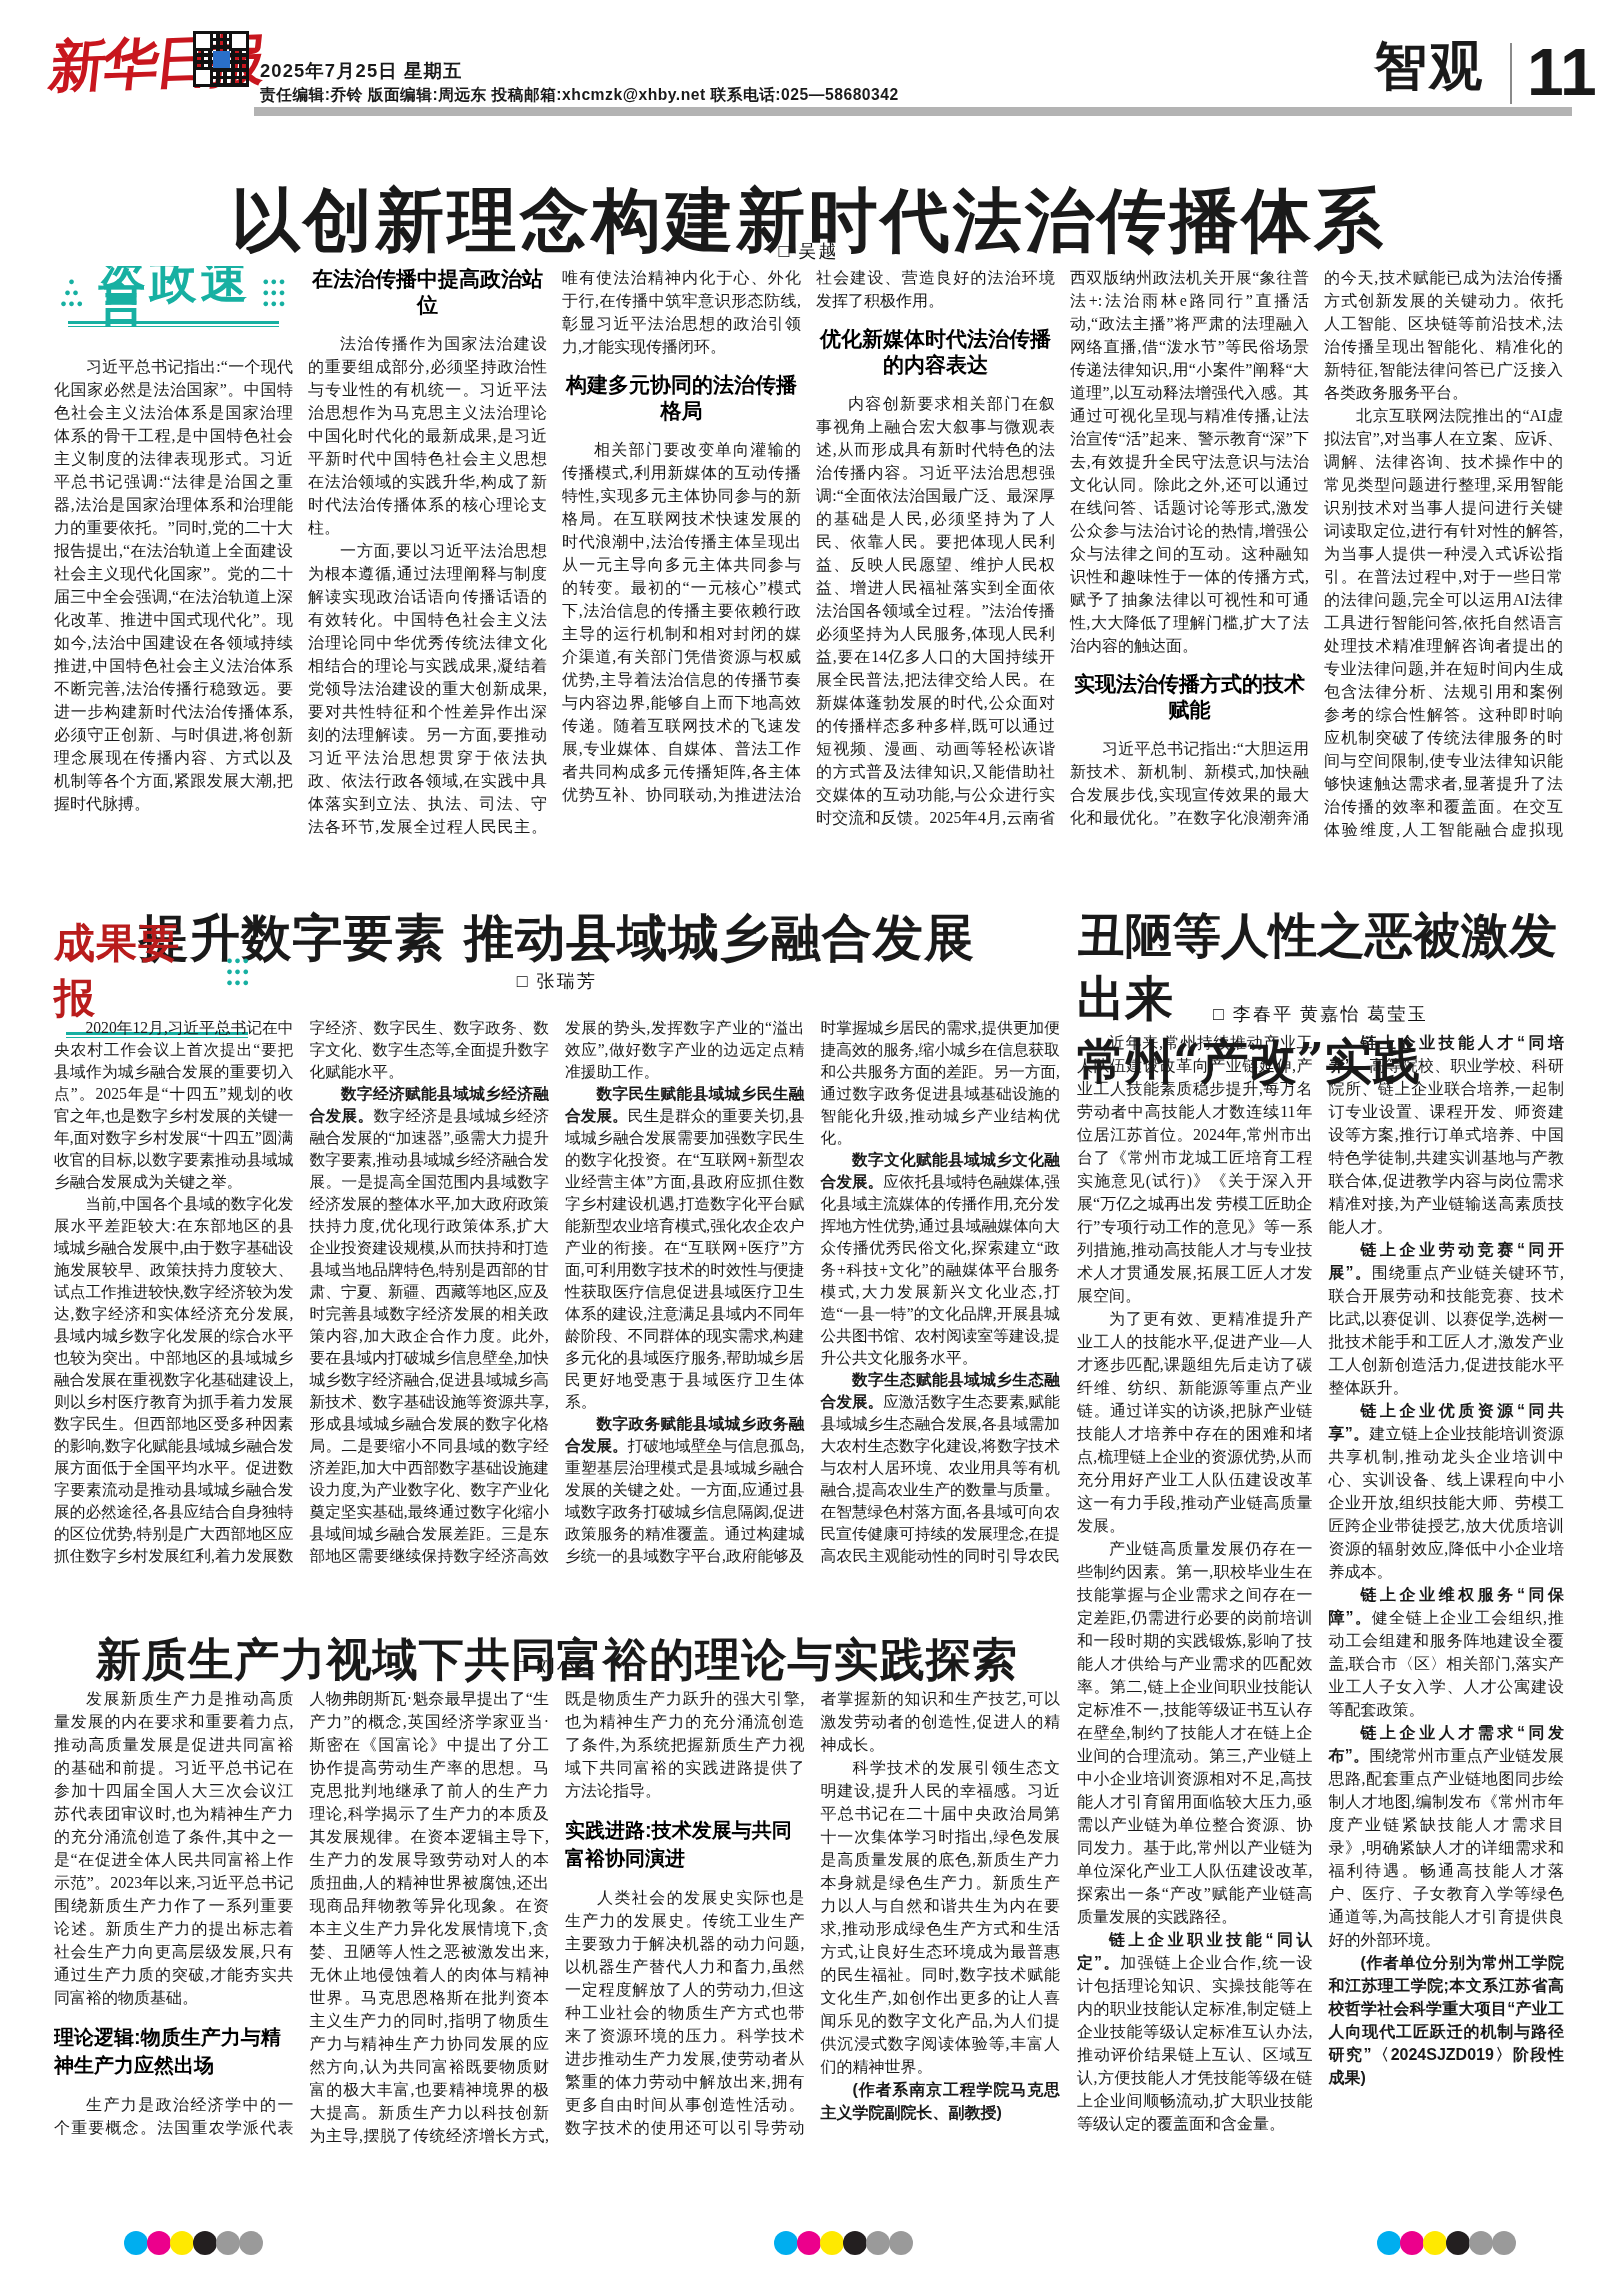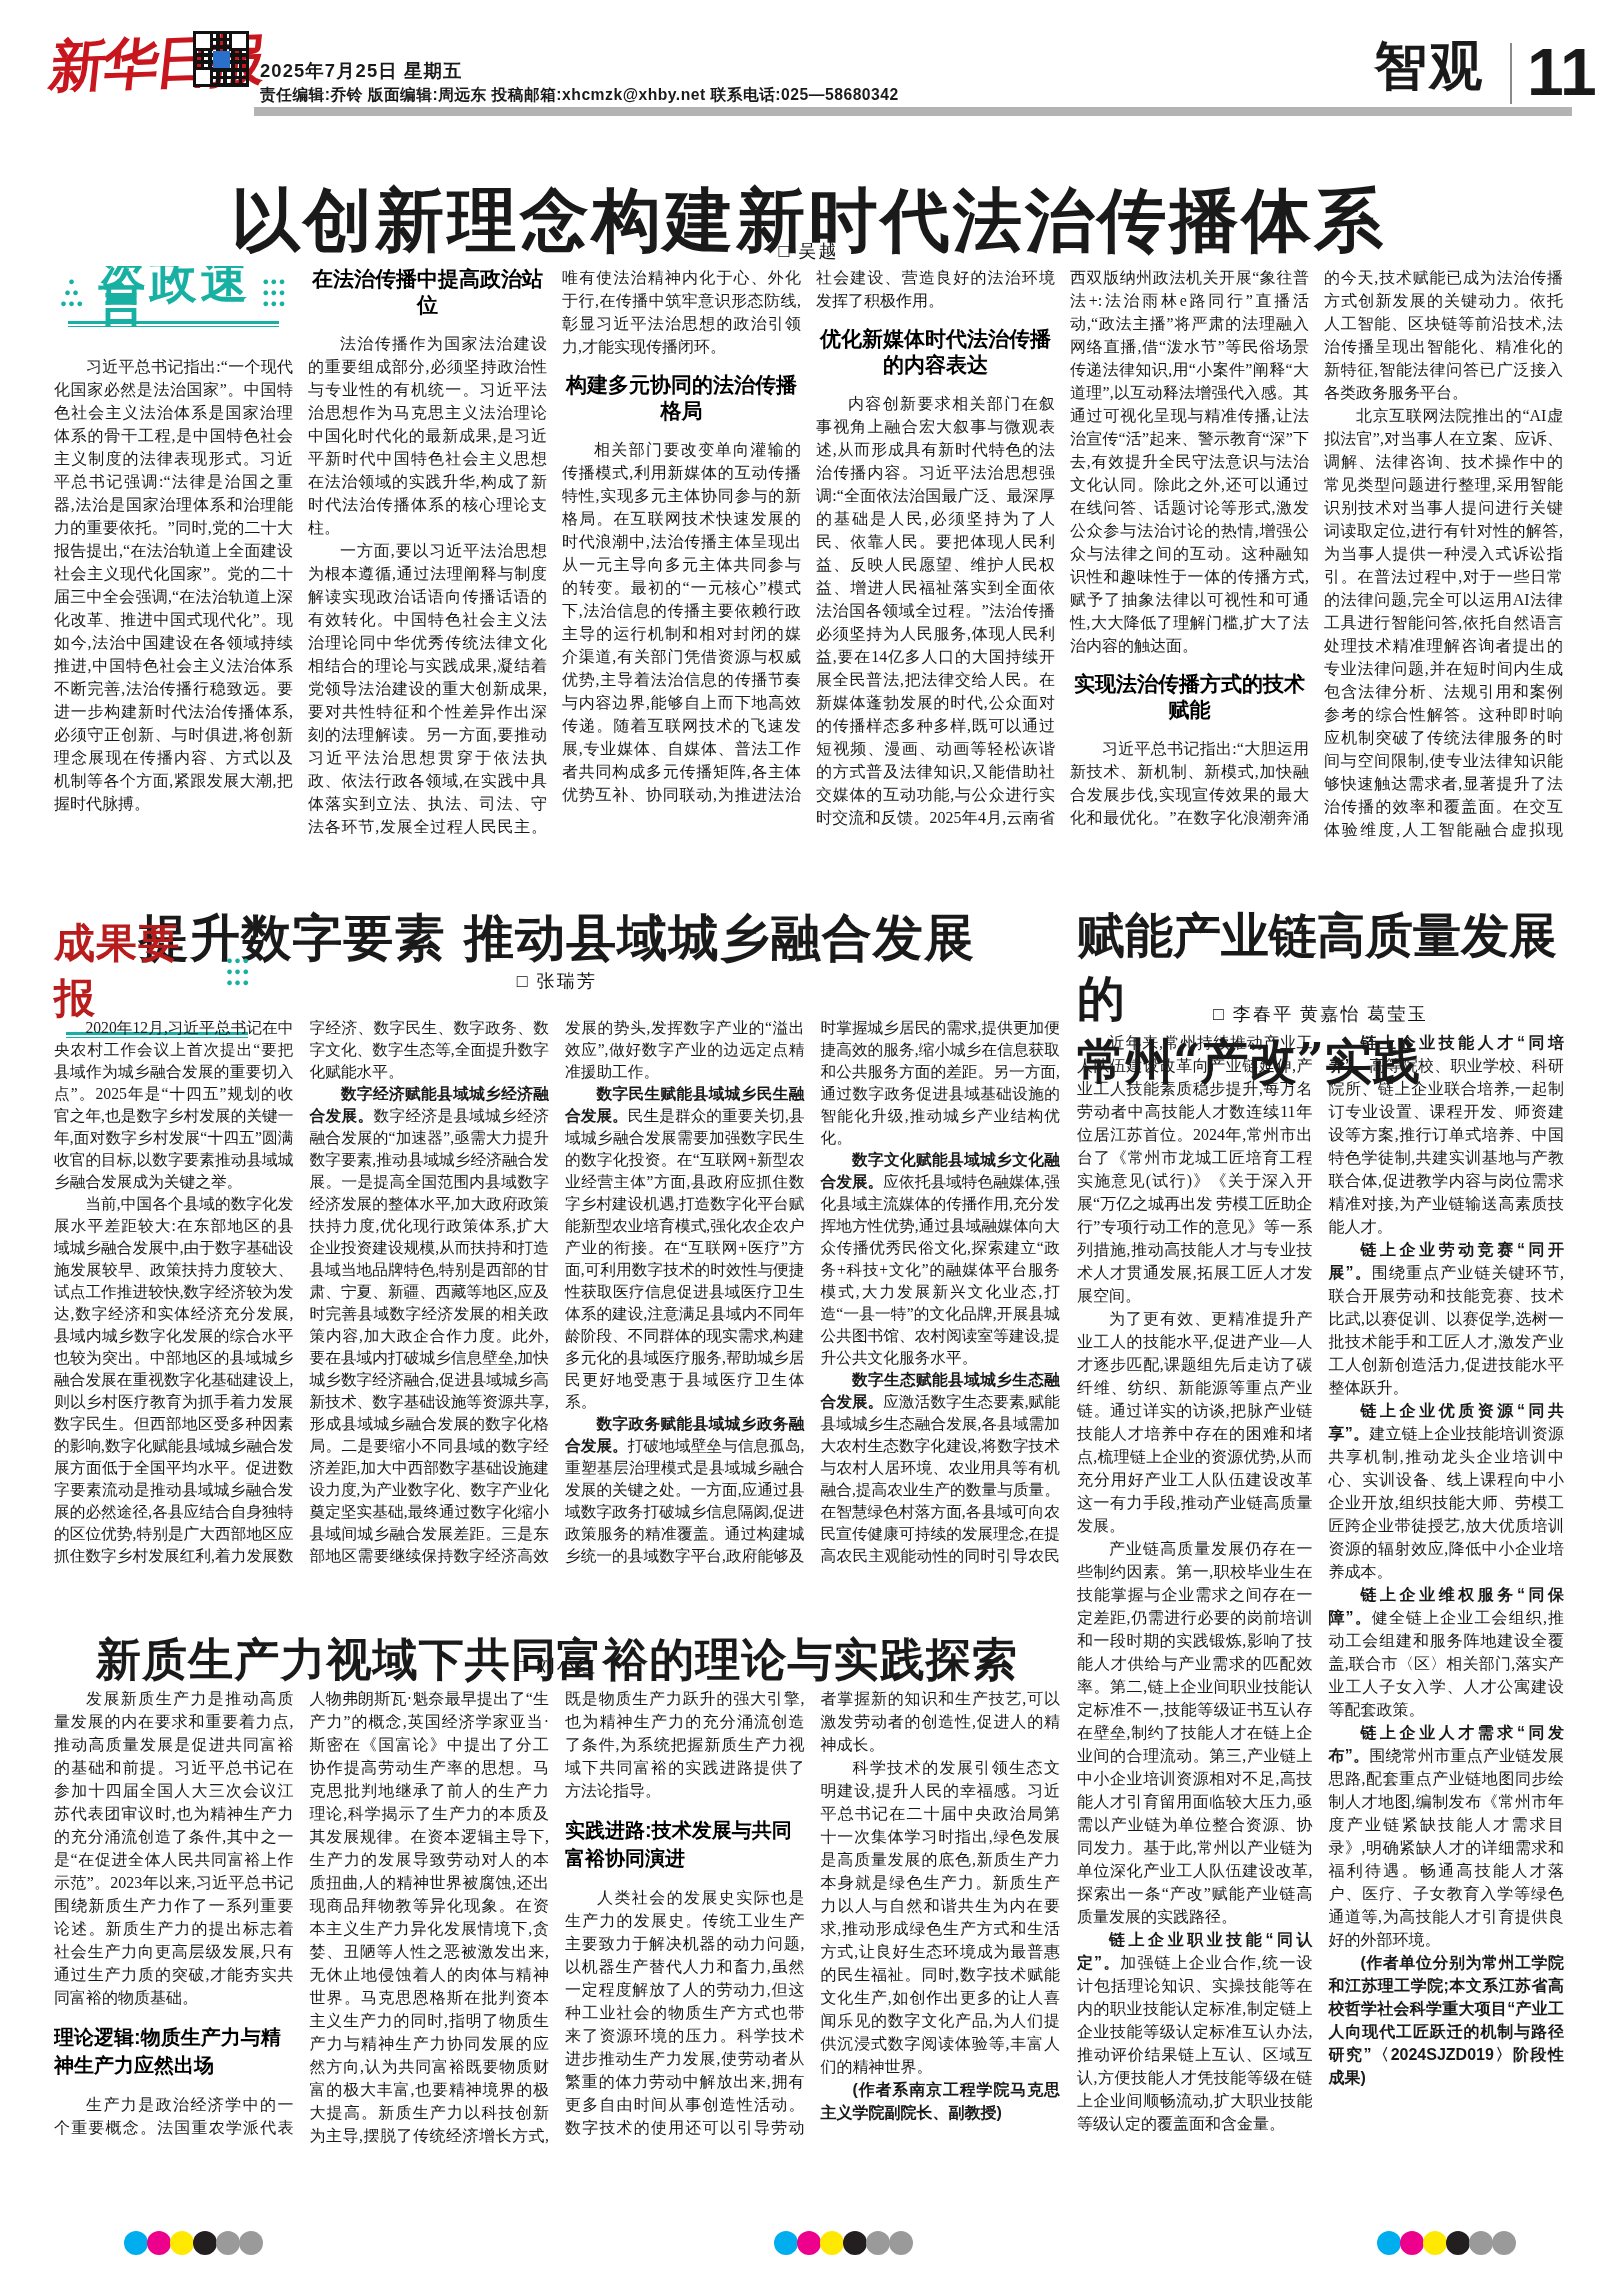--- a/index.html
+++ b/index.html
@@ -125,21 +125,21 @@
       <p>2020年12月,习近平总书记在中央农村工作会议上首次提出“要把县域作为城乡融合发展的重要切入点”。2025年是“十四五”规划的收官之年,也是数字乡村发展的关键一年,面对数字乡村发展“十四五”圆满收官的目标,以数字要素推动县域城乡融合发展成为关键之举。</p>
       <p>当前,中国各个县域的数字化发展水平差距较大:在东部地区的县域城乡融合发展中,由于数字基础设施发展较早、政策扶持力度较大、试点工作推进较快,数字经济较为发达,数字经济和实体经济充分发展,县域内城乡数字化发展的综合水平也较为突出。中部地区的县域城乡融合发展在重视数字化基础建设上,则以乡村医疗教育为抓手着力发展数字民生。但西部地区受多种因素的影响,数字化赋能县域城乡融合发展方面低于全国平均水平。促进数字要素流动是推动县域城乡融合发展的必然途径,各县应结合自身独特的区位优势,特别是广大西部地区应抓住数字乡村发展红利,着力发展数字经济、数字民生、数字政务、数字文化、数字生态等,全面提升数字化赋能水平。</p>
       <p><b>数字经济赋能县域城乡经济融合发展。</b>数字经济是县域城乡经济融合发展的“加速器”,亟需大力提升数字要素,推动县域城乡经济融合发展。一是提高全国范围内县域数字经济发展的整体水平,加大政府政策扶持力度,优化现行政策体系,扩大企业投资建设规模,从而扶持和打造县域当地品牌特色,特别是西部的甘肃、宁夏、新疆、西藏等地区,应及时完善县域数字经济发展的相关政策内容,加大政企合作力度。此外,要在县域内打破城乡信息壁垒,加快城乡数字经济融合,促进县域城乡高新技术、数字基础设施等资源共享,形成县域城乡融合发展的数字化格局。二是要缩小不同县域的数字经济差距,加大中西部数字基础设施建设力度,为产业数字化、数字产业化奠定坚实基础,最终通过数字化缩小县域间城乡融合发展差距。三是东部地区需要继续保持数字经济高效发展的势头,发挥数字产业的“溢出效应”,做好数字产业的边远定点精准援助工作。</p>
       <p><b>数字民生赋能县域城乡民生融合发展。</b>民生是群众的重要关切,县域城乡融合发展需要加强数字民生的数字化投资。在“互联网+新型农业经营主体”方面,县政府应抓住数字乡村建设机遇,打造数字化平台赋能新型农业培育模式,强化农企农户产业的衔接。在“互联网+医疗”方面,可利用数字技术的时效性与便捷性获取医疗信息促进县域医疗卫生体系的建设,注意满足县域内不同年龄阶段、不同群体的现实需求,构建多元化的县域医疗服务,帮助城乡居民更好地受惠于县域医疗卫生体系。</p>
       <p><b>数字政务赋能县域城乡政务融合发展。</b>打破地域壁垒与信息孤岛,重塑基层治理模式是县域城乡融合发展的关键之处。一方面,应通过县域数字政务打破城乡信息隔阂,促进政策服务的精准覆盖。通过构建城乡统一的县域数字平台,政府能够及时掌握城乡居民的需求,提供更加便捷高效的服务,缩小城乡在信息获取和公共服务方面的差距。另一方面,通过数字政务促进县域基础设施的智能化升级,推动城乡产业结构优化。</p>
       <p><b>数字文化赋能县域城乡文化融合发展。</b>应依托县域特色融媒体,强化县域主流媒体的传播作用,充分发挥地方性优势,通过县域融媒体向大众传播优秀民俗文化,探索建立“政务+科技+文化”的融媒体平台服务模式,大力发展新兴文化业态,打造“一县一特”的文化品牌,开展县城公共图书馆、农村阅读室等建设,提升公共文化服务水平。</p>
       <p><b>数字生态赋能县域城乡生态融合发展。</b>应激活数字生态要素,赋能县域城乡生态融合发展,各县域需加大农村生态数字化建设,将数字技术与农村人居环境、农业用具等有机融合,提高农业生产的数量与质量。在智慧绿色村落方面,各县域可向农民宣传健康可持续的发展理念,在提高农民主观能动性的同时引导农民建立绿色健康的生产生活方式。在数字化绿色生产方面,各县域可以适当支持当地农业龙头企业,引导农业合作社在农业龙头企业的带动下进行数字化生产,驱动县域农业绿色发展,提升农业绿色生产规模和数字化程度,进而形成绿色农业生产链。</p>
     </div>
 
   <div class="title a3-title">
-    <div>赋能产业链高质量发展的</div>
+    <div>丑陋等人性之恶被激发出来</div>
     <div>常州“产改”实践</div>
   </div>
   <div class="byline a3-byline">□ 李春平  黄嘉怡  葛莹玉</div>
   <div class="colbody a3-body">
       <p>近年来,常州持续推动产业工人队伍建设改革向产业链延伸,产业工人技能素质稳步提升,每万名劳动者中高技能人才数连续11年位居江苏首位。2024年,常州市出台了《常州市龙城工匠培育工程实施意见(试行)》《关于深入开展“万亿之城再出发  劳模工匠助企行”专项行动工作的意见》等一系列措施,推动高技能人才与专业技术人才贯通发展,拓展工匠人才发展空间。</p>
       <p>为了更有效、更精准提升产业工人的技能水平,促进产业—人才逐步匹配,课题组先后走访了碳纤维、纺织、新能源等重点产业链。通过详实的访谈,把脉产业链技能人才培养中存在的困难和堵点,梳理链上企业的资源优势,从而充分用好产业工人队伍建设改革这一有力手段,推动产业链高质量发展。</p>
       <p>产业链高质量发展仍存在一些制约因素。第一,职校毕业生在技能掌握与企业需求之间存在一定差距,仍需进行必要的岗前培训和一段时期的实践锻炼,影响了技能人才供给与产业需求的匹配效率。第二,链上企业间职业技能认定标准不一,技能等级证书互认存在壁垒,制约了技能人才在链上企业间的合理流动。第三,产业链上中小企业培训资源相对不足,高技能人才引育留用面临较大压力,亟需以产业链为单位整合资源、协同发力。基于此,常州以产业链为单位深化产业工人队伍建设改革,探索出一条“产改”赋能产业链高质量发展的实践路径。</p>
       <p><b>链上企业职业技能“同认定”。</b>加强链上企业合作,统一设计包括理论知识、实操技能等在内的职业技能认定标准,制定链上企业技能等级认定标准互认办法,推动评价结果链上互认、区域互认,方便技能人才凭技能等级在链上企业间顺畅流动,扩大职业技能等级认定的覆盖面和含金量。</p>
       <p><b>链上企业技能人才“同培养”。</b>高等院校、职业学校、科研院所、链上企业联合培养,一起制订专业设置、课程开发、师资建设等方案,推行订单式培养、中国特色学徒制,共建实训基地与产教联合体,促进教学内容与岗位需求精准对接,为产业链输送高素质技能人才。</p>
       <p><b>链上企业劳动竞赛“同开展”。</b>围绕重点产业链关键环节,联合开展劳动和技能竞赛、技术比武,以赛促训、以赛促学,选树一批技术能手和工匠人才,激发产业工人创新创造活力,促进技能水平整体跃升。</p>

